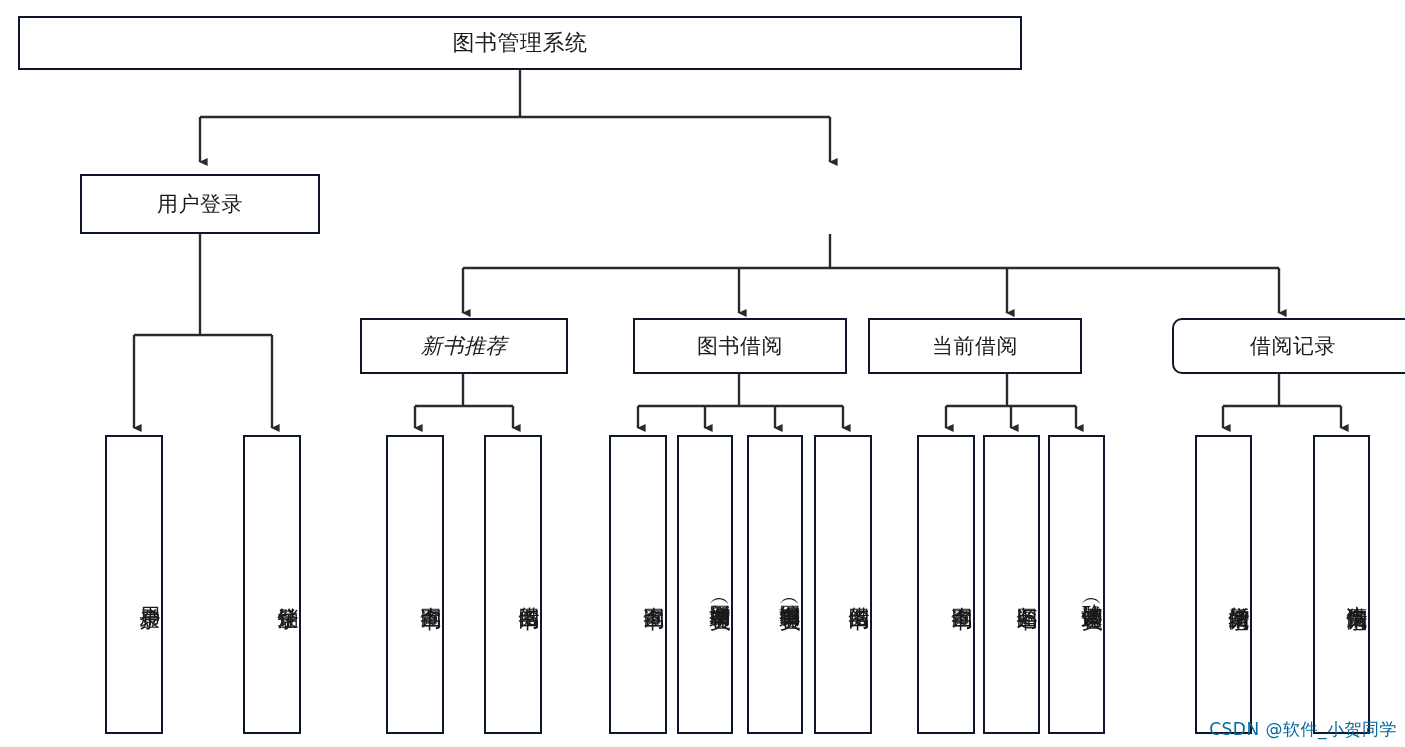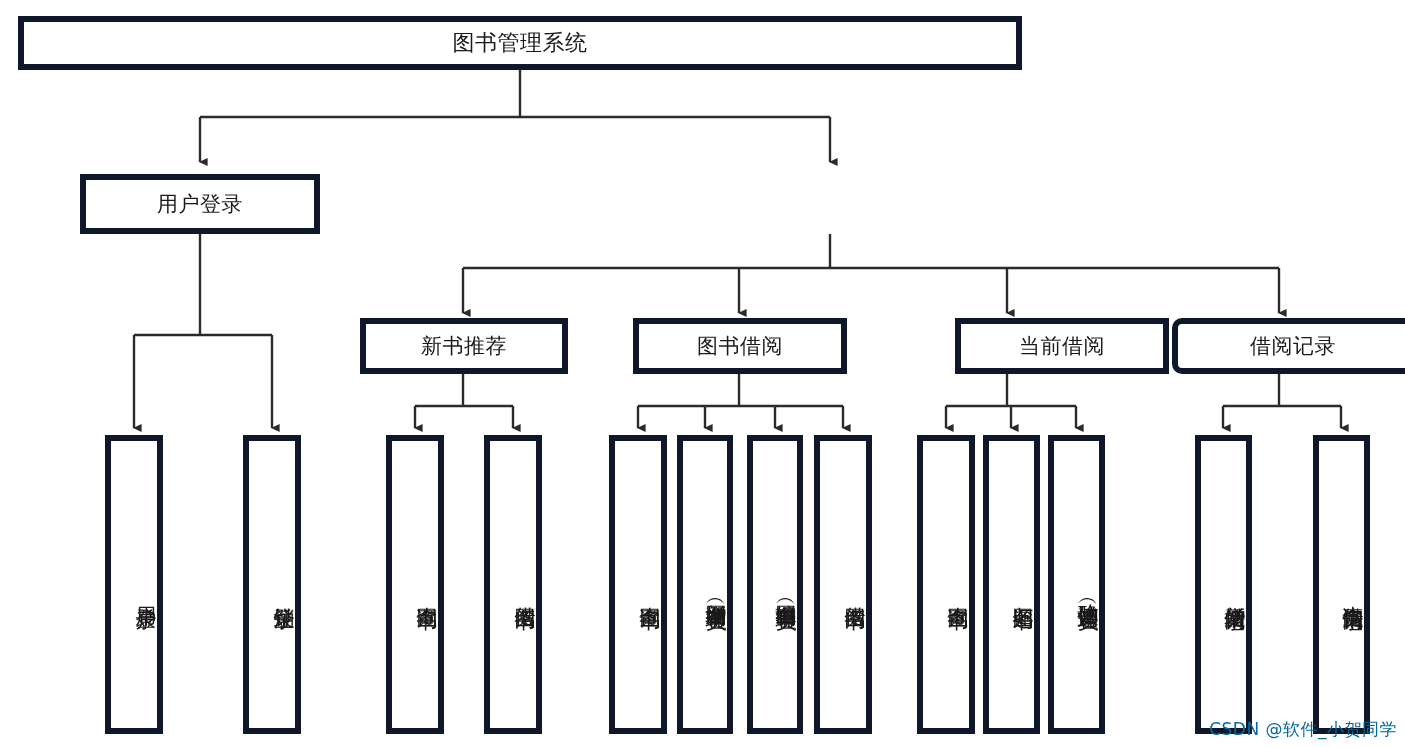--- a/index.html
+++ b/index.html
@@ -20,21 +20,21 @@
   #edge-layer {
     position: absolute;
     left: 0;
     top: 0;
     width: 1405px;
     height: 747px;
   }
   .node {
     position: absolute;
     box-sizing: border-box;
-    border: 6px solid #0f172a;
+    border: 2px solid #0f172a;
     background: #ffffff;
     display: flex;
     align-items: center;
     justify-content: center;
     color: #1a1a1a;
   }
   .node-h {
     font-size: 21px;
     letter-spacing: 0.5px;
     white-space: nowrap;
@@ -125,29 +125,29 @@
 
   <div class="node node-h node-root" style="left:18px; top:16px; width:1004px; height:54px;">
     <span>图书管理系统</span>
   </div>
 
   <div class="node node-h" style="left:80px; top:174px; width:240px; height:60px;">
     <span>用户登录</span>
   </div>
 
 
-  <div class="node node-h" style="left:360px; top:318px; width:208px; height:56px;">
+  <div class="node node-h" style="left:360px; top:318px; width:208px; height:56px;font-style:italic;">
     <span>新书推荐</span>
   </div>
 
   <div class="node node-h" style="left:633px; top:318px; width:214px; height:56px;font-family:Liberation Mono, monospace;">
     <span>图书借阅</span>
   </div>
 
-  <div class="node node-h" style="left:955px; top:318px; width:214px; height:56px;">
+  <div class="node node-h" style="left:868px; top:318px; width:214px; height:56px;">
     <span>当前借阅</span>
   </div>
 
   <div class="node node-h" style="left:1172px; top:318px; width:242px; height:56px;border-radius:10px;">
     <span>借阅记录</span>
   </div>
 
   <div class="node node-v" style="left:105px; top:435px; width:58px; height:299px;">
     <span class="vtext">用户登录</span>
   </div>

